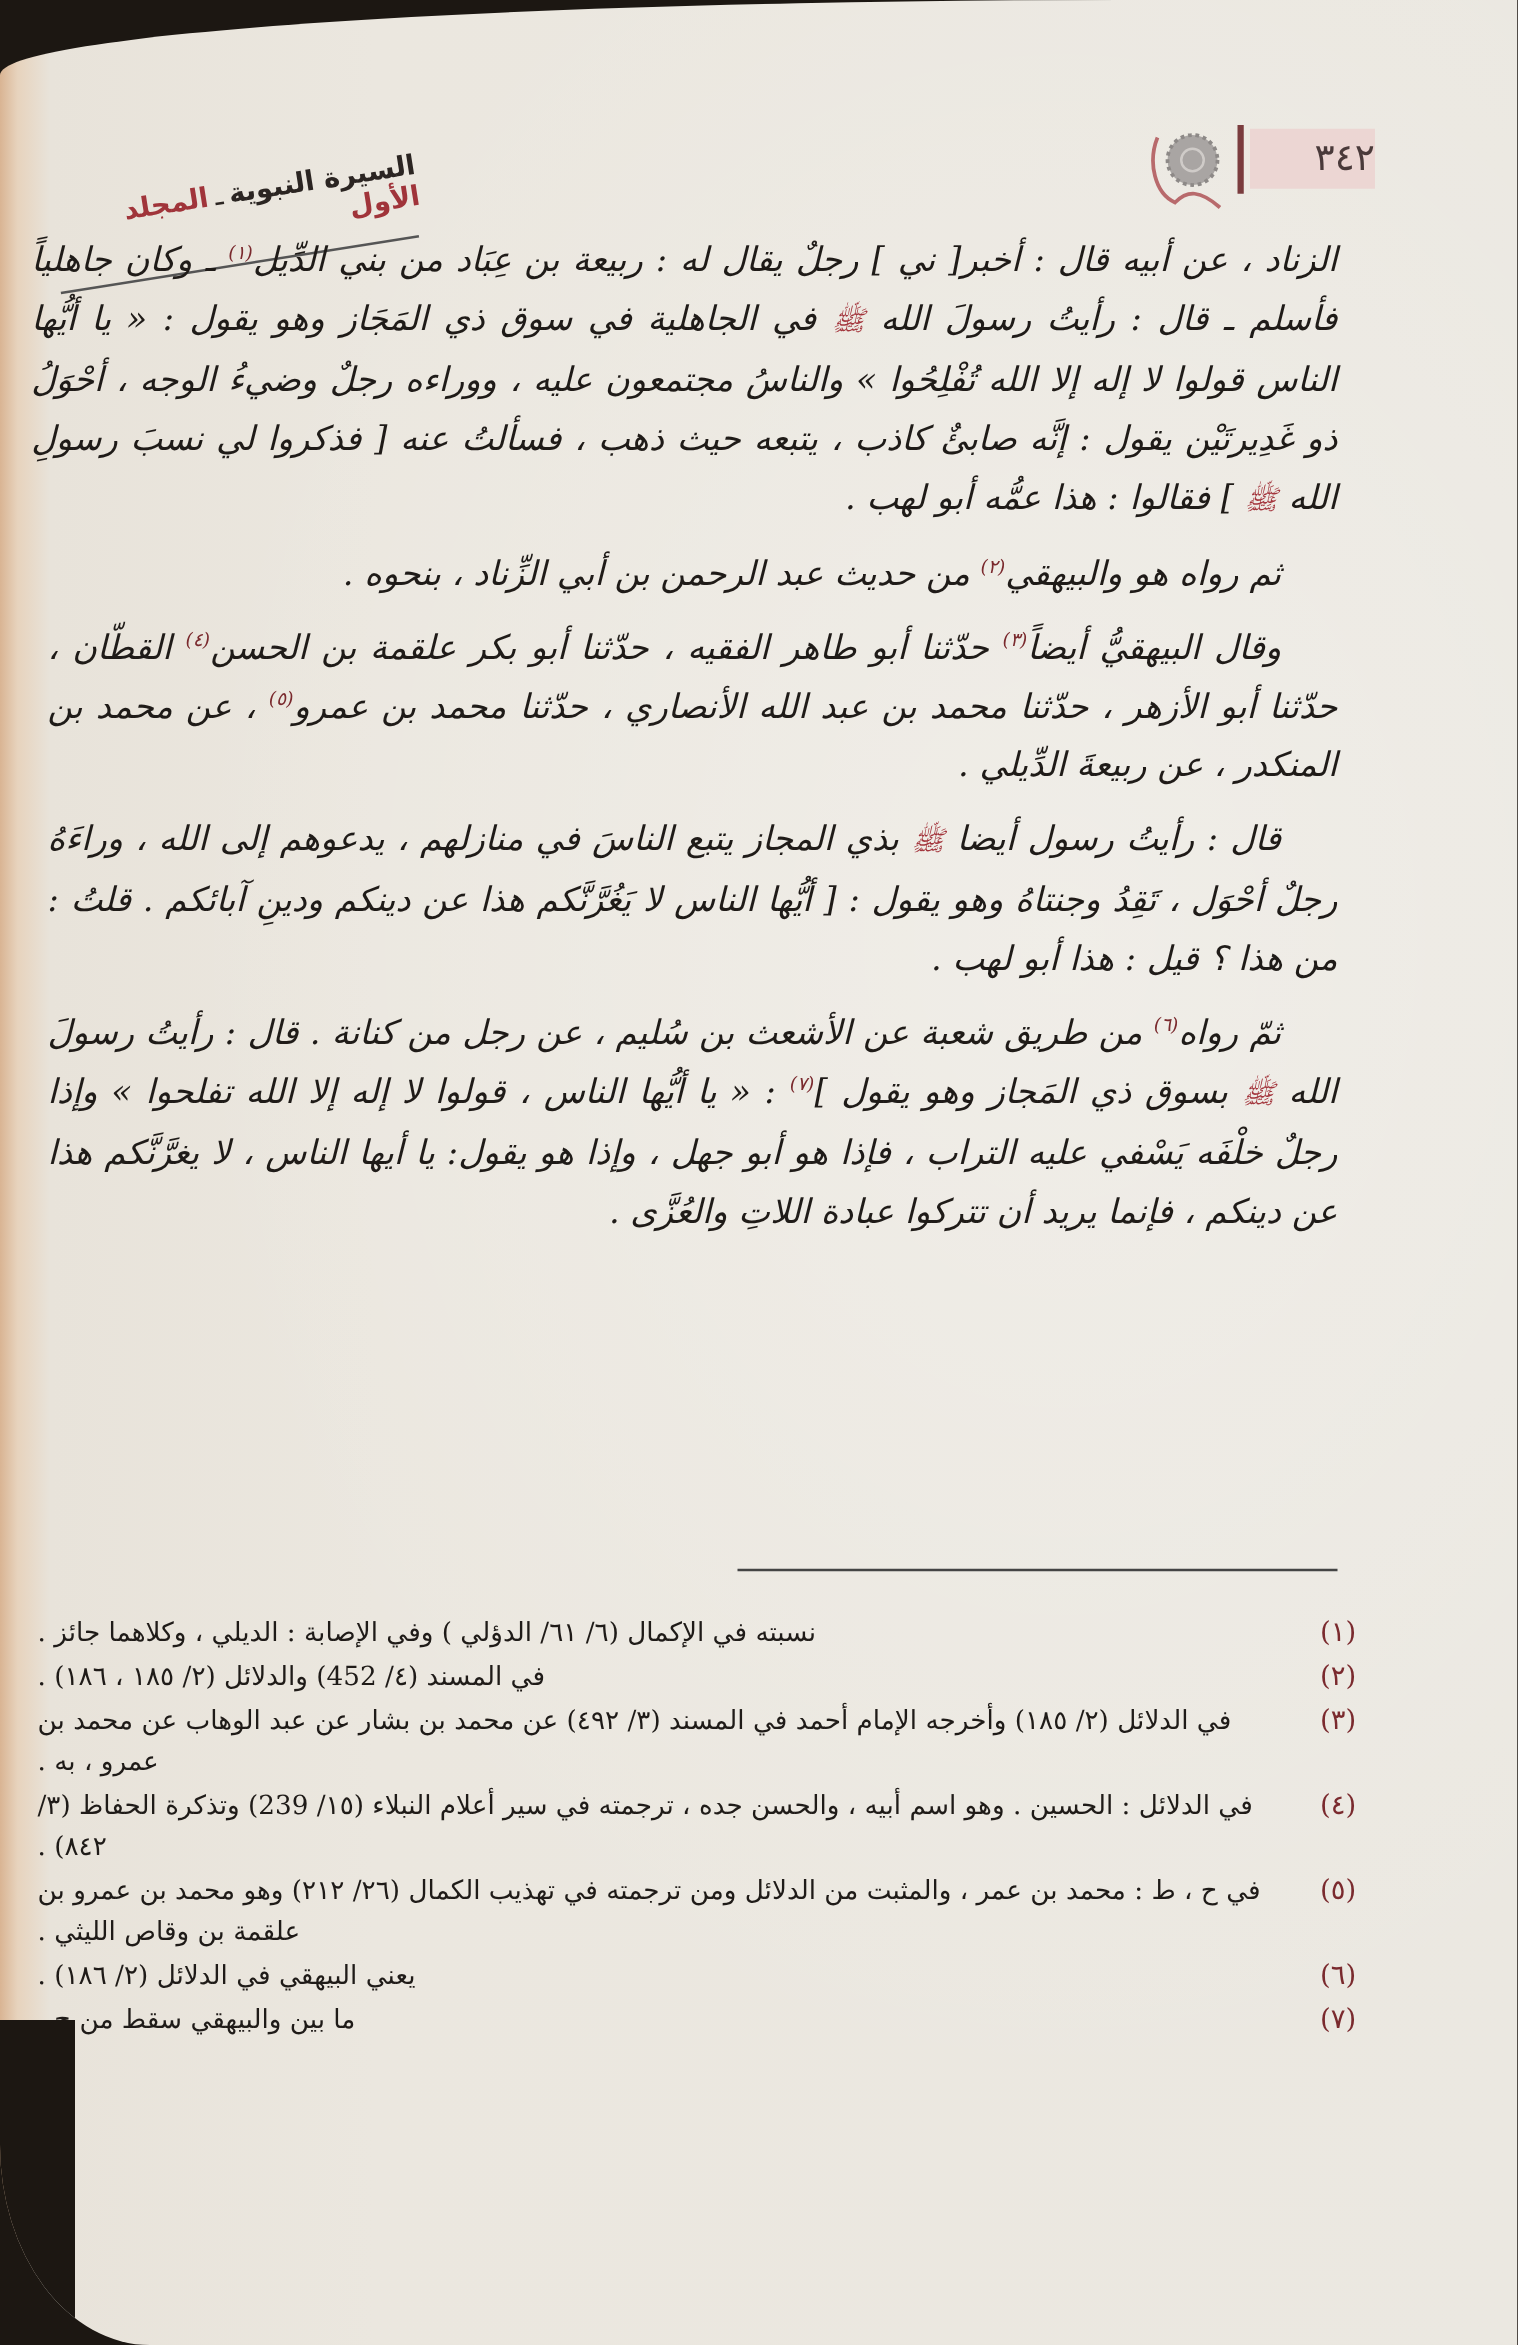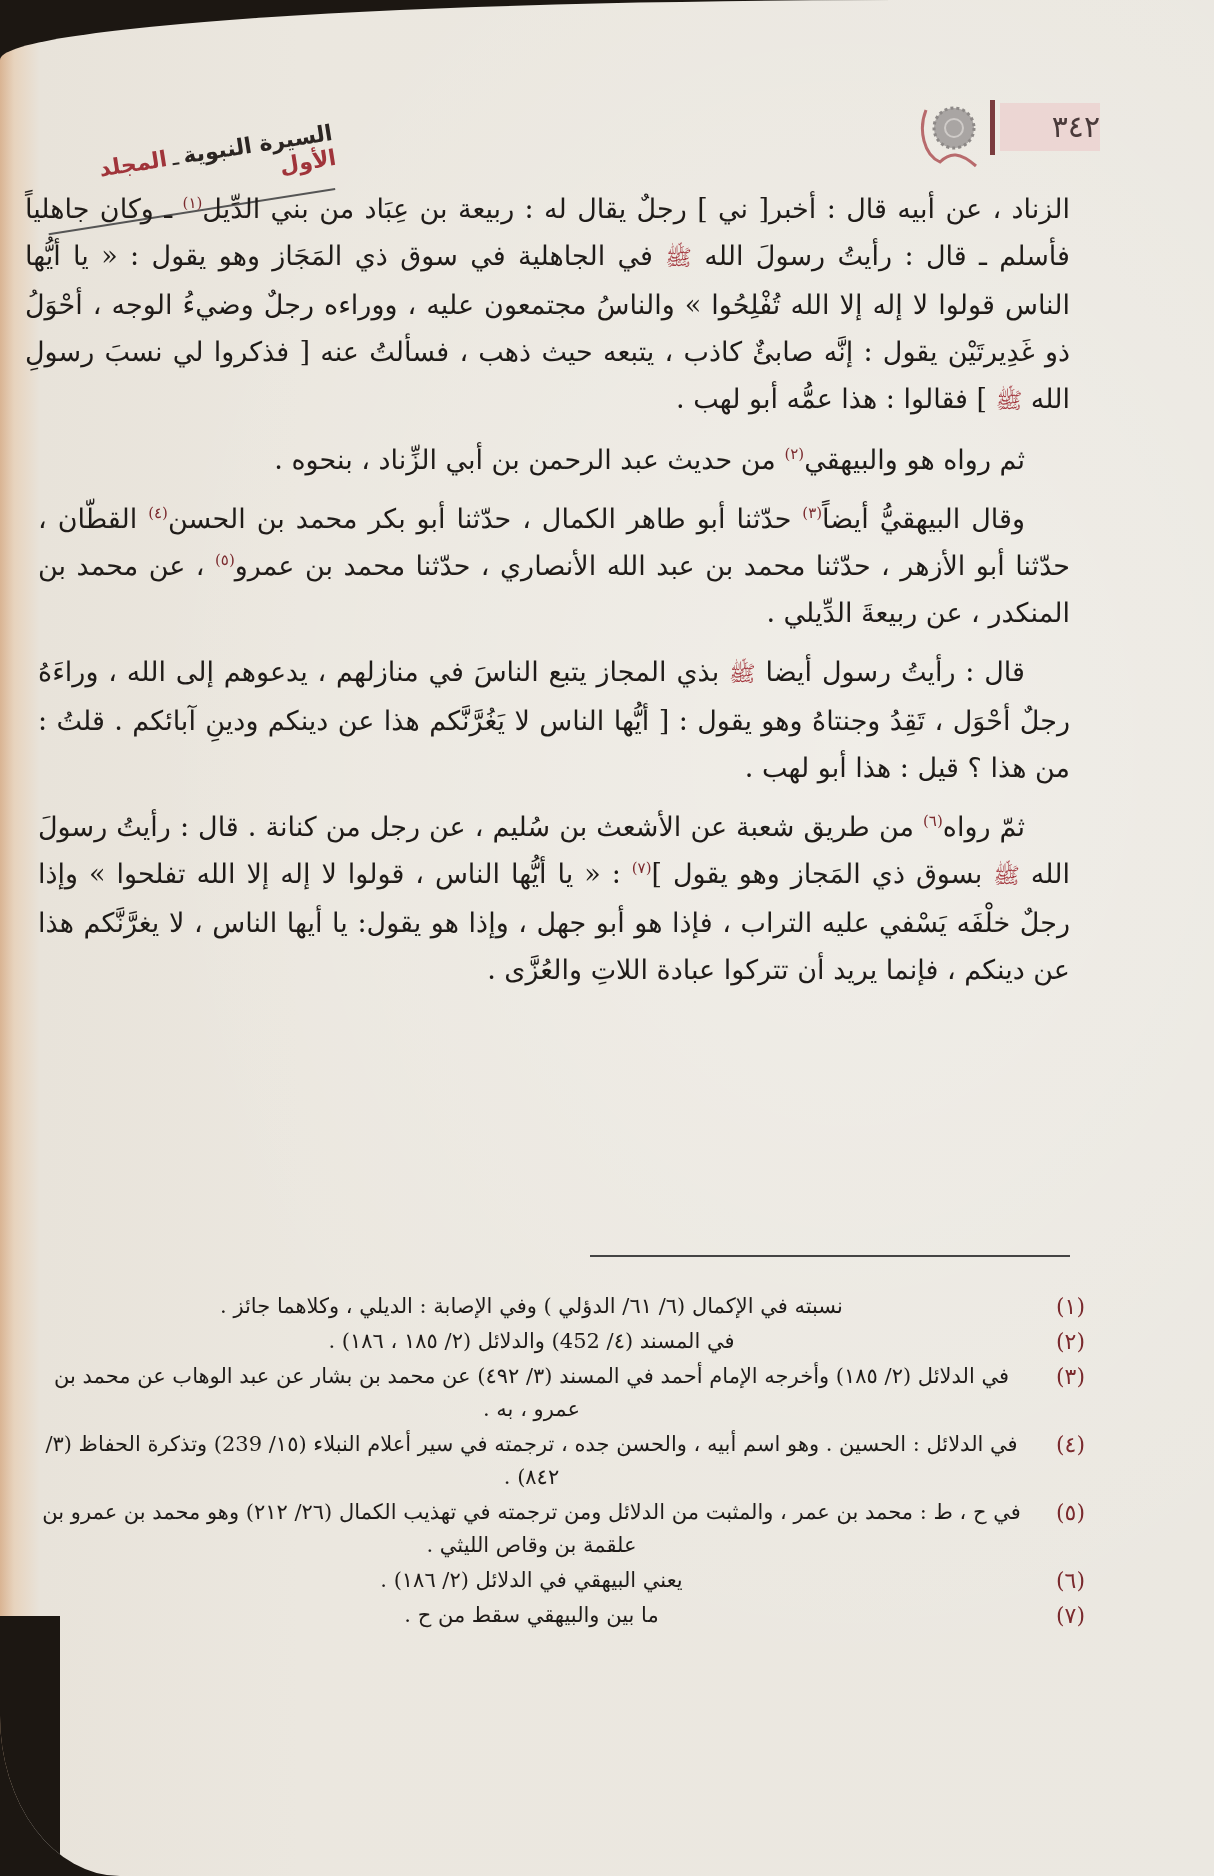--- a/index.html
+++ b/index.html
@@ -50,21 +50,21 @@
     font-size: 22px; font-weight: bold; color: #a0343a;
   }
   .running-title-rule {
     position: absolute; left: 45px; top: 188px; width: 290px; height: 2px;
     background: #555; transform: rotate(-9deg); transform-origin: right top;
   }
   .body-text {
     position: absolute; left: 25px; top: 185px; width: 1045px;
     direction: rtl; text-align: justify;
     font-family: "DejaVu Serif", serif;
-    font-size: 27px; line-height: 47px; color: #1f1b18;
+    font-size: 27px; line-height: 47px; color: #1f1b18; font-style: italic;
   }
   .body-text p { margin: 0 0 12px 0; }
   .body-text p.indent { text-indent: 45px; margin-left: 13px; }
   .fn-ref {
     font-size: 15px; vertical-align: super; color: #7a2a2e;
     line-height: 0;
   }
   .salutation {
     color: #a3353c; font-size: 22px;
   }
@@ -74,21 +74,21 @@
   }
   .footnotes {
     position: absolute; left: 30px; top: 1290px; width: 1055px;
     direction: rtl; font-family: "DejaVu Serif", serif;
     font-size: 21px; line-height: 33px; color: #1f1b18;
   }
   .footnote { display: flex; flex-direction: row; margin-bottom: 2px; }
   .footnote .num {
     flex: 0 0 52px; color: #7a2a2e; font-size: 22px;
   }
-  .footnote .txt { flex: 1 1 auto; text-align: center; }
+  .footnote .txt { flex: 1 1 auto; text-align: left; }
   .dark-corner {
     position: absolute; left: 0; bottom: 0; width: 60px; height: 260px;
     background: #1c1712;
   }
 </style>
 </head>
 <body>
 
 <div class="page">
 
@@ -107,21 +107,21 @@
   <div class="running-title">
     <span class="book">السيرة النبوية</span>
     <span class="sep">ـ</span>
     <span class="volume">المجلد الأول</span>
   </div>
   <div class="running-title-rule"></div>
 
   <div class="body-text" id="body-text">
       <p><span>الزناد ، عن أبيه قال : أخبر[ ني ] رجلٌ يقال له : ربيعة بن عِبَاد من بني الدِّيل</span><span class="fn-ref">(١)</span><span> ـ وكان جاهلياً فأسلم ـ قال : رأيتُ رسولَ الله </span><span class="salutation">ﷺ</span><span> في الجاهلية في سوق ذي المَجَاز وهو يقول : « يا أيُّها الناس قولوا لا إله إلا الله تُفْلِحُوا » والناسُ مجتمعون عليه ، ووراءه رجلٌ وضيءُ الوجه ، أحْوَلُ ذو غَدِيرتَيْن يقول : إنَّه صابئٌ كاذب ، يتبعه حيث ذهب ، فسألتُ عنه [ فذكروا لي نسبَ رسولِ الله </span><span class="salutation">ﷺ</span><span> ] فقالوا : هذا عمُّه أبو لهب .</span></p>
       <p class="indent"><span>ثم رواه هو والبيهقي</span><span class="fn-ref">(٢)</span><span> من حديث عبد الرحمن بن أبي الزِّناد ، بنحوه .</span></p>
-      <p class="indent"><span>وقال البيهقيُّ أيضاً</span><span class="fn-ref">(٣)</span><span> حدّثنا أبو طاهر الكمال ، حدّثنا أبو بكر محمد بن الحسن</span><span class="fn-ref">(٤)</span><span> القطّان ، حدّثنا أبو الأزهر ، حدّثنا محمد بن عبد الله الأنصاري ، حدّثنا محمد بن عمرو</span><span class="fn-ref">(٥)</span><span> ، عن محمد بن المنكدر ، عن ربيعةَ الدِّيلي .</span></p>
+      <p class="indent"><span>وقال البيهقيُّ أيضاً</span><span class="fn-ref">(٣)</span><span> حدّثنا أبو طاهر الفقيه ، حدّثنا أبو بكر علقمة بن الحسن</span><span class="fn-ref">(٤)</span><span> القطّان ، حدّثنا أبو الأزهر ، حدّثنا محمد بن عبد الله الأنصاري ، حدّثنا محمد بن عمرو</span><span class="fn-ref">(٥)</span><span> ، عن محمد بن المنكدر ، عن ربيعةَ الدِّيلي .</span></p>
       <p class="indent"><span>قال : رأيتُ رسول أيضا </span><span class="salutation">ﷺ</span><span> بذي المجاز يتبع الناسَ في منازلهم ، يدعوهم إلى الله ، وراءَهُ رجلٌ أحْوَل ، تَقِدُ وجنتاهُ وهو يقول : [ أيُّها الناس لا يَغُرَّنَّكم هذا عن دينكم ودينِ آبائكم . قلتُ : من هذا ؟ قيل : هذا أبو لهب .</span></p>
       <p class="indent"><span>ثمّ رواه</span><span class="fn-ref">(٦)</span><span> من طريق شعبة عن الأشعث بن سُليم ، عن رجل من كنانة . قال : رأيتُ رسولَ الله </span><span class="salutation">ﷺ</span><span> بسوق ذي المَجاز وهو يقول ]</span><span class="fn-ref">(٧)</span><span> : « يا أيُّها الناس ، قولوا لا إله إلا الله تفلحوا » وإذا رجلٌ خلْفَه يَسْفي عليه التراب ، فإذا هو أبو جهل ، وإذا هو يقول: يا أيها الناس ، لا يغرَّنَّكم هذا عن دينكم ، فإنما يريد أن تتركوا عبادة اللاتِ والعُزَّى .</span></p>
     </div>
 
   <div class="footnote-rule"></div>
 
   <div class="footnotes" id="footnotes">
       <div class="footnote">
         <span class="num">(١)</span>
         <span class="txt">نسبته في الإكمال (٦/ ٦١/ الدؤلي ) وفي الإصابة : الديلي ، وكلاهما جائز .</span>

